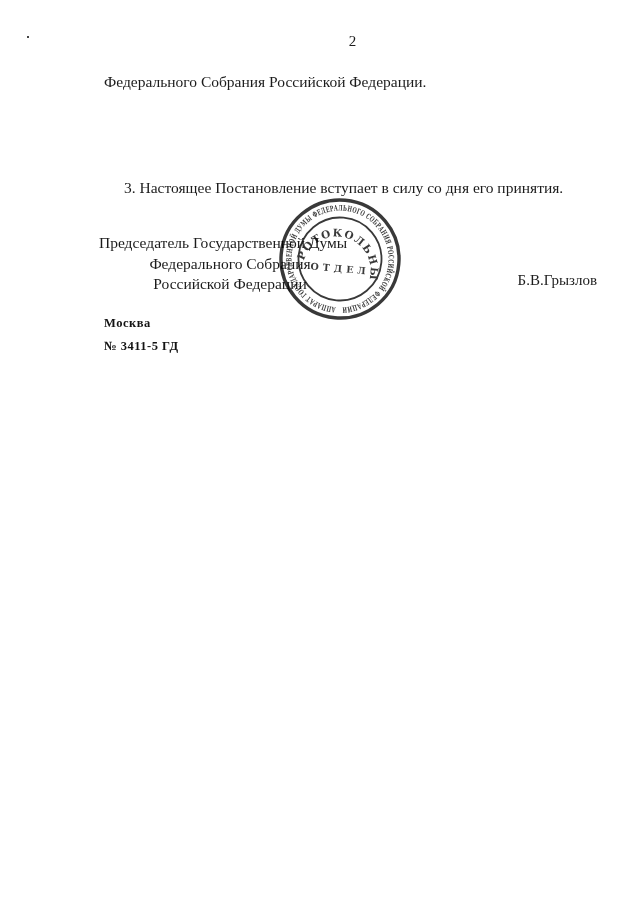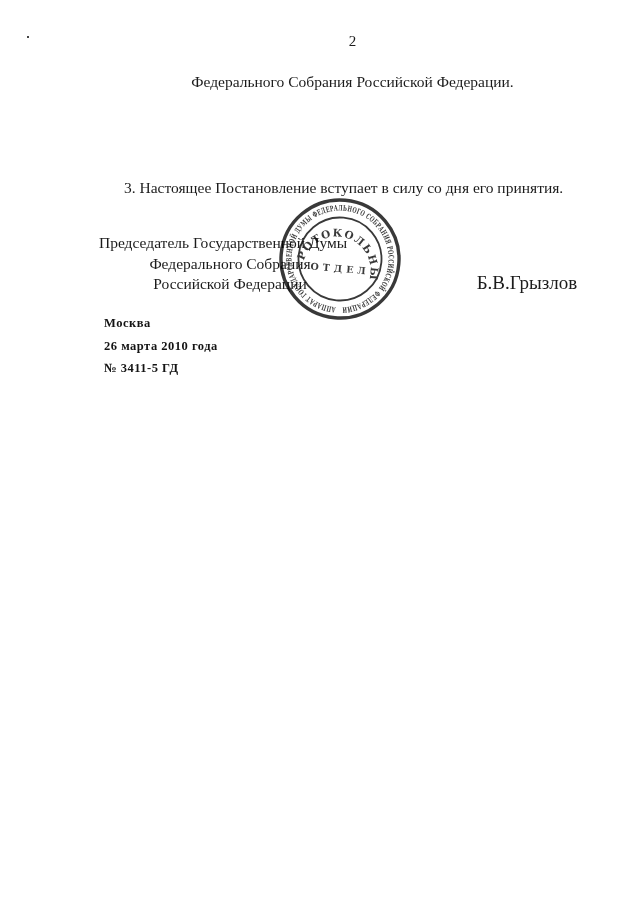--- a/index.html
+++ b/index.html
@@ -26,33 +26,33 @@
     line-height: 32px;
   }
   .para-2 { top: 66px; }
   .para-3 { top: 140px; white-space: nowrap; }
   .line-justify {
     text-align: justify;
     text-align-last: justify;
     text-indent: 20px;
     word-spacing: 1px;
   }
-  .line-plain { text-align: center; font-family: Liberation Serif, serif; }
+  .line-plain { text-align: left; font-family: Liberation Serif, serif; }
   .indent { text-indent: 20px; margin-top: 32px; }
   .signature-block {
     position: absolute; left: 99px; top: 233px; width: 262px;
     font-size: 15.5px;
     line-height: 20.5px;
     text-align: center;
   }
   .signature-block .first { text-align: left; }
   .signer-name {
     position: absolute; left: 457px; top: 272px; width: 140px;
-    text-align: center;
-    font-size: 19px;
+    text-align: right;
+    font-size: 15px;
   }
   .footer-block {
     position: absolute; left: 104px; top: 312px;
     font-family: Liberation Serif, serif;
     font-weight: bold;
     font-size: 12.5px;
     line-height: 22.5px;
     letter-spacing: 0.5px;
     color: #141414;
   }
@@ -80,21 +80,20 @@
 <div class="signature-block">
   <div class="first">Председатель Государственной Думы</div>
   <div>Федерального Собрания</div>
   <div>Российской Федерации</div>
 </div>
 
 <div class="signer-name">Б.В.Грызлов</div>
 
 <div class="footer-block">
   <div>Москва</div>
-  <div>26 марта 2010 года</div>
   <div>№ 3411-5 ГД</div>
 </div>
 
 <div class="stamp-wrap">
   <svg width="130" height="130" viewBox="0 0 130 130" xmlns="http://www.w3.org/2000/svg">
     <defs>
       <path id="ringPath" d="M 65,113.5 A 48.5,48.5 0 1 1 65,16.5 A 48.5,48.5 0 1 1 65,113.5"></path>
       <path id="arcPath" d="M 31,77 A 34,34 0 0 1 99,77"></path>
     </defs>
     <g transform="rotate(5 65 65)">

